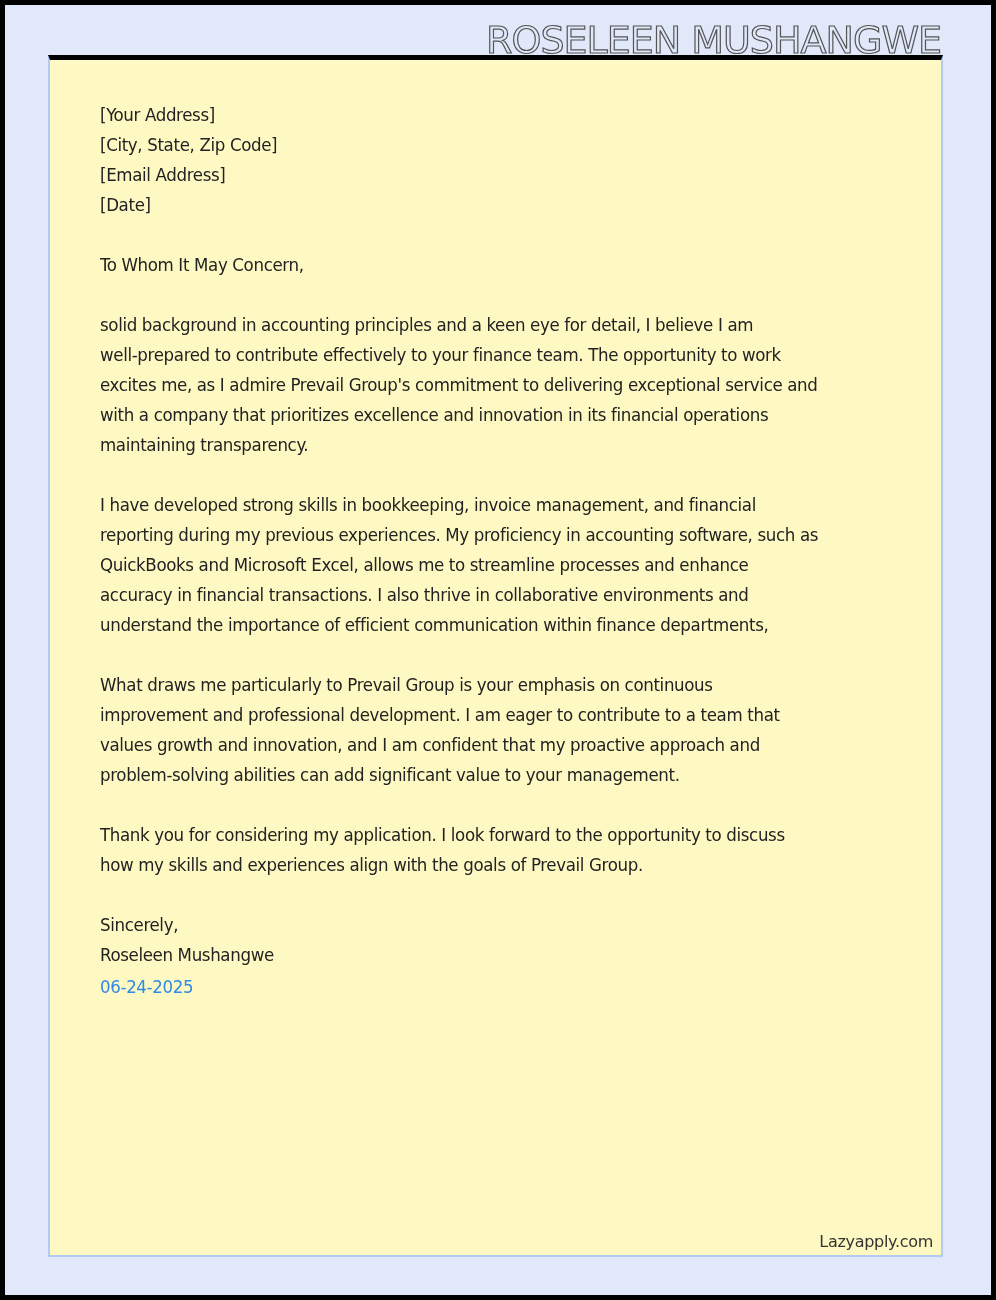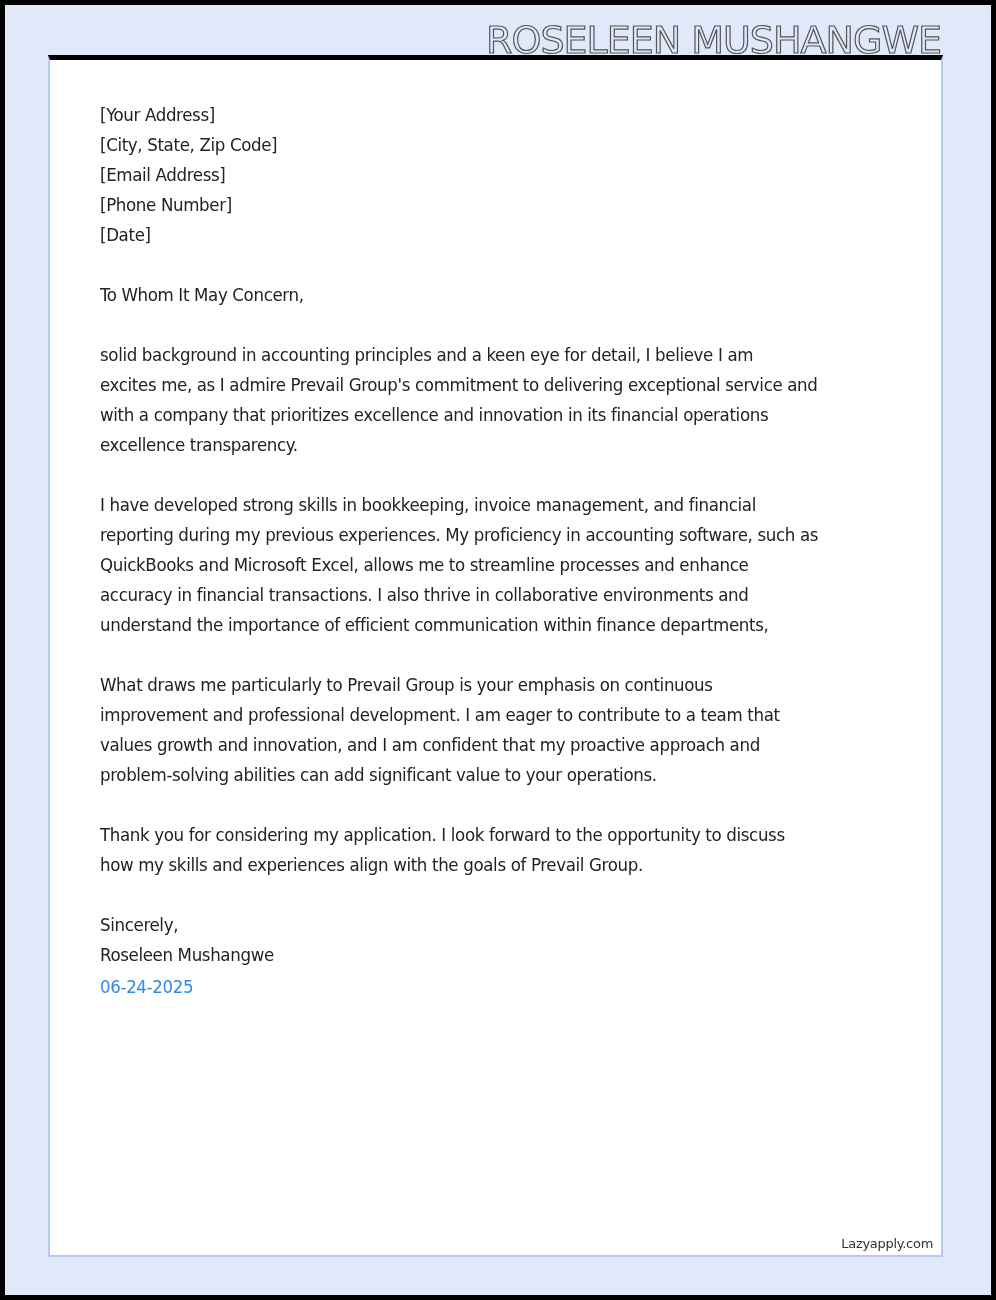--- a/index.html
+++ b/index.html
@@ -23,21 +23,21 @@
       letter-spacing: -1px;
       color: #e0e8fa;
       -webkit-text-stroke: 1.2px #555;
       line-height: 44px;
       white-space: nowrap;
     }
     .paper {
       position: absolute;
       left: 43px; top: 50px;
       width: 895px; height: 1202px;
-      background: #ffffff;
+      background: #fef9c3;
       border-left: 2px solid #b3cbf2;
       border-right: 2px solid #b3cbf2;
       border-bottom: 2px solid #b3cbf2;
       border-top: 5px solid #000;
       box-sizing: border-box;
     }
     .content {
       position: absolute;
       left: 50px; top: 40px;
       width: 800px;
@@ -47,65 +47,65 @@
       letter-spacing: -0.35px;
       font-family: "DejaVu Sans", sans-serif;
       font-stretch: condensed;
     }
     .line { display: block; white-space: nowrap; }
     .para { margin: 0 0 30px 0; }
     .date { color: #2e8ae6; margin-top: 2px; display: block; }
     .footer-brand {
       position: absolute;
       right: 8px; bottom: 4px;
-      font-size: 13px;
+      font-size: 16px;
       color: #333;
       letter-spacing: -0.3px;
     }
   </style>
 </head>
 <body>
 
 <div class="frame">
   <div class="name-header">ROSELEEN MUSHANGWE</div>
 
   <div class="paper">
     <div class="content">
       <div class="para">
         <span class="line">[Your Address]</span>
         <span class="line">[City, State, Zip Code]</span>
         <span class="line">[Email Address]</span>
-        <span class="line">[Phone Number]</span>
         <span class="line">[Date]</span>
       </div>
 
       <div class="para">
         <span class="line">To Whom It May Concern,</span>
       </div>
 
       <div class="para">
         <span class="line">solid background in accounting principles and a keen eye for detail, I believe I am</span>
+        <span class="line">well-prepared to contribute effectively to your finance team. The opportunity to work</span>
         <span class="line">excites me, as I admire Prevail Group's commitment to delivering exceptional service and</span>
         <span class="line">with a company that prioritizes excellence and innovation in its financial operations</span>
-        <span class="line">excellence transparency.</span>
+        <span class="line">maintaining transparency.</span>
       </div>
 
       <div class="para">
         <span class="line">I have developed strong skills in bookkeeping, invoice management, and financial</span>
         <span class="line">reporting during my previous experiences. My proficiency in accounting software, such as</span>
         <span class="line">QuickBooks and Microsoft Excel, allows me to streamline processes and enhance</span>
         <span class="line">accuracy in financial transactions. I also thrive in collaborative environments and</span>
         <span class="line">understand the importance of efficient communication within finance departments,</span>
       </div>
 
       <div class="para">
         <span class="line">What draws me particularly to Prevail Group is your emphasis on continuous</span>
         <span class="line">improvement and professional development. I am eager to contribute to a team that</span>
         <span class="line">values growth and innovation, and I am confident that my proactive approach and</span>
-        <span class="line">problem-solving abilities can add significant value to your operations.</span>
+        <span class="line">problem-solving abilities can add significant value to your management.</span>
       </div>
 
       <div class="para">
         <span class="line">Thank you for considering my application. I look forward to the opportunity to discuss</span>
         <span class="line">how my skills and experiences align with the goals of Prevail Group.</span>
       </div>
 
       <div>
         <span class="line">Sincerely,</span>
         <span class="line">Roseleen Mushangwe</span>

